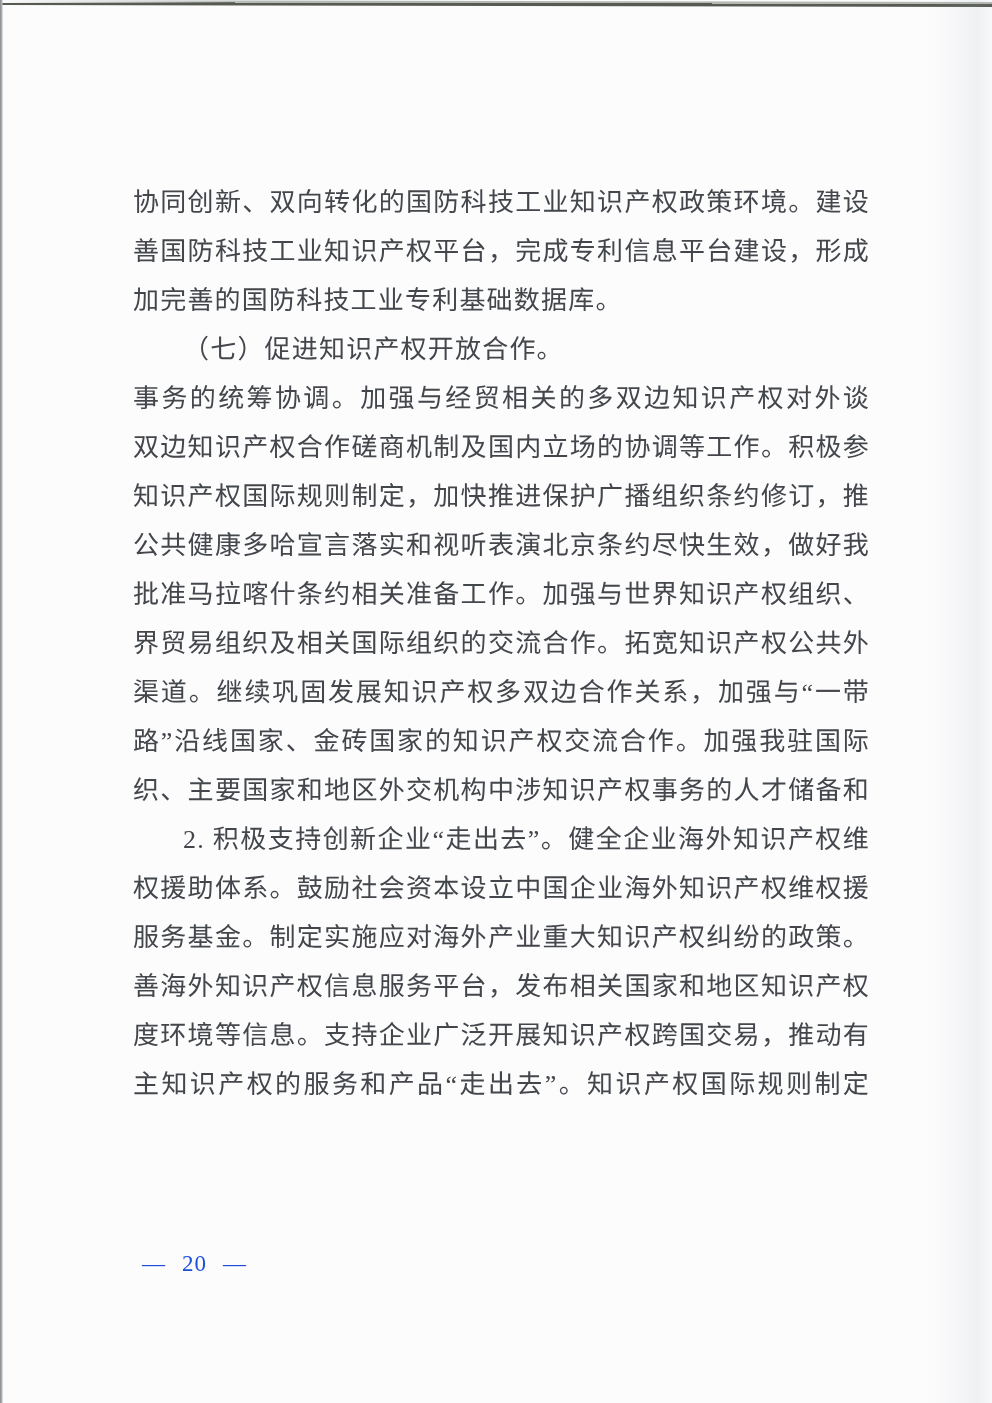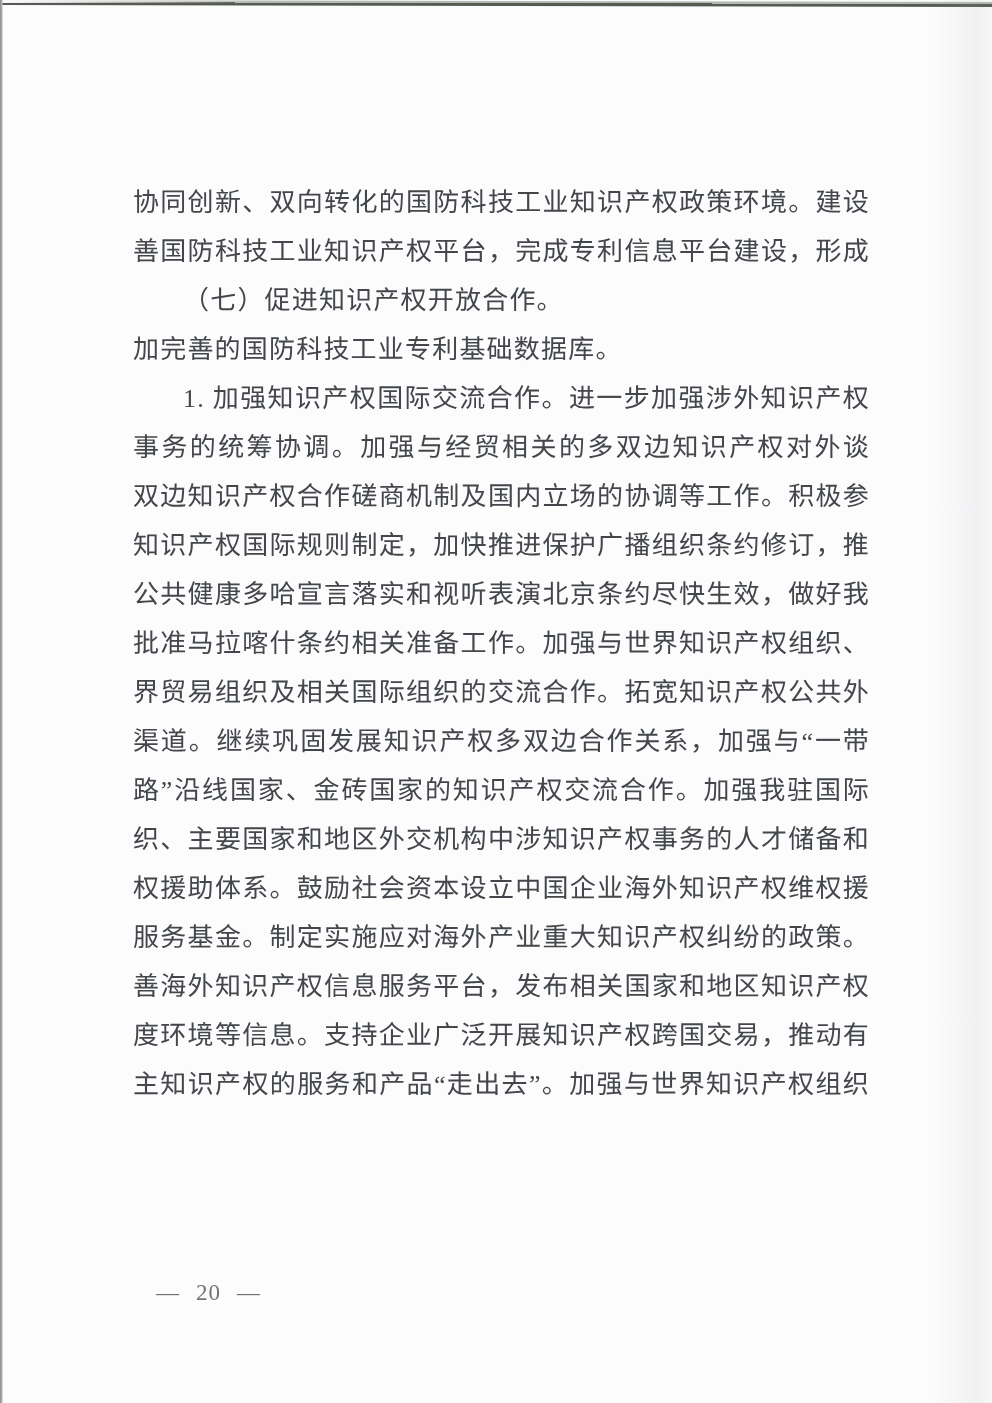--- a/index.html
+++ b/index.html
@@ -63,62 +63,61 @@
     text-align-last: justify;
     text-justify: inter-character;
     overflow: hidden;
   }
   .line.indent {
     padding-left: 50px;
   }
   
   .footer {
     position: absolute;
-    left: 156px;
+    left: 142px;
     top: 1248px;
     font-size: 23px;
-    color: #737373;
+    color: #1d4ed8;
     letter-spacing: 1px;
     line-height: 32px;
-    margin-top: 29px;
   }
   .footer .num {
     display: inline-block;
     margin: 0 16px;
   }
 </style>
 </head>
 <body>
 
 <div class="page">
 
   <div class="edge-top"></div>
   <div class="edge-top-fade"></div>
   <div class="edge-left"></div>
   <div class="edge-right"></div>
 
   <div class="text-block">
       <div class="line full">协同创新、双向转化的国防科技工业知识产权政策环境。建设完</div>
       <div class="line full">善国防科技工业知识产权平台，完成专利信息平台建设，形成更</div>
+      <div class="line">加完善的国防科技工业专利基础数据库。</div>
       <div class="line indent">（七）促进知识产权开放合作。</div>
-      <div class="line">加完善的国防科技工业专利基础数据库。</div>
-      <div class="line full indent">1. 加强知识产权国际交流合作。进一步加强涉外知识产权</div>
       <div class="line full">事务的统筹协调。加强与经贸相关的多双边知识产权对外谈判、</div>
       <div class="line full">双边知识产权合作磋商机制及国内立场的协调等工作。积极参与</div>
       <div class="line full">知识产权国际规则制定，加快推进保护广播组织条约修订，推动</div>
       <div class="line full">公共健康多哈宣言落实和视听表演北京条约尽快生效，做好我国</div>
       <div class="line full">批准马拉喀什条约相关准备工作。加强与世界知识产权组织、世</div>
       <div class="line full">界贸易组织及相关国际组织的交流合作。拓宽知识产权公共外交</div>
       <div class="line full">渠道。继续巩固发展知识产权多双边合作关系，加强与“一带一</div>
       <div class="line full">路”沿线国家、金砖国家的知识产权交流合作。加强我驻国际组</div>
       <div class="line full">织、主要国家和地区外交机构中涉知识产权事务的人才储备和人</div>
+      <div class="line full indent">2. 积极支持创新企业“走出去”。健全企业海外知识产权维</div>
       <div class="line full">权援助体系。鼓励社会资本设立中国企业海外知识产权维权援助</div>
       <div class="line full">服务基金。制定实施应对海外产业重大知识产权纠纷的政策。完</div>
       <div class="line full">善海外知识产权信息服务平台，发布相关国家和地区知识产权制</div>
       <div class="line full">度环境等信息。支持企业广泛开展知识产权跨国交易，推动有自</div>
-      <div class="line full">主知识产权的服务和产品“走出去”。加强与世界知识产权组织</div>
+      <div class="line full">主知识产权的服务和产品“走出去”。知识产权国际规则制定</div>
     </div>
 
   <div class="footer">
     <span>—</span><span class="num">20</span><span>—</span>
   </div>
 
 </div>
 
 </body></html>

